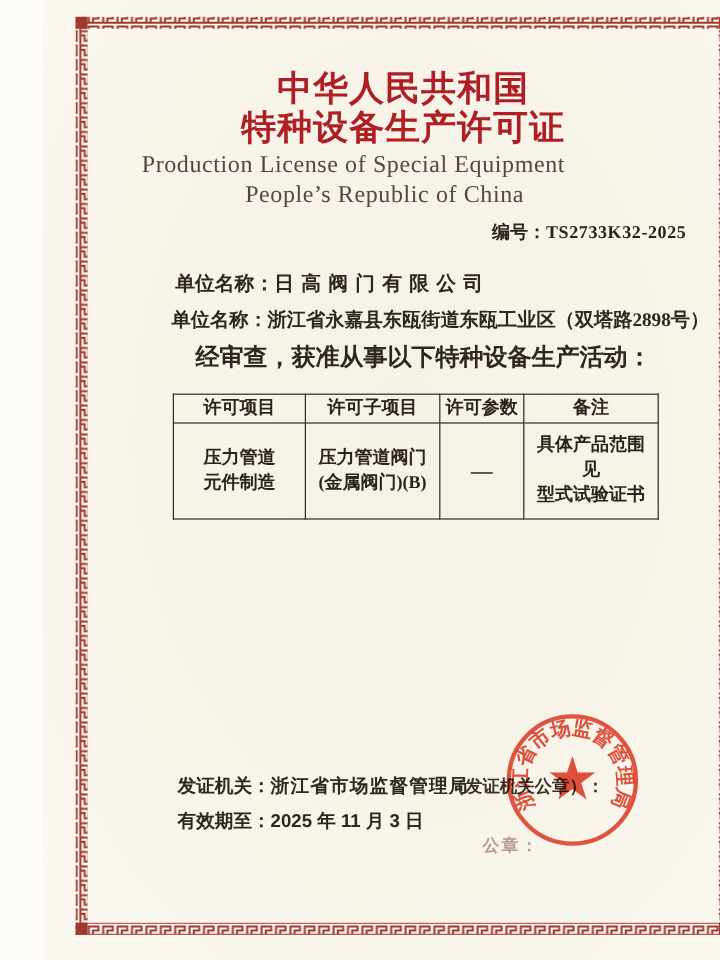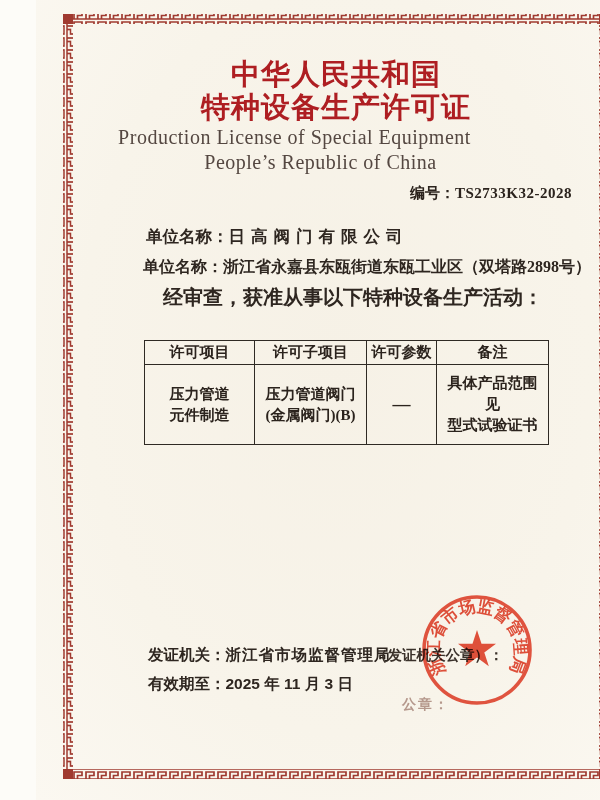--- a/index.html
+++ b/index.html
@@ -26,21 +26,21 @@
     color:#544741;font-size:20px;line-height:23px;letter-spacing:0.5px;
   }
   .license-no{
     left:374px;top:184px;font-size:15px;color:#2b231d;font-weight:600;
   }
   .license-no .num{font-family:"Liberation Serif",serif;letter-spacing:0.5px;}
   .field-line{color:#2e2620;font-weight:600;font-size:16.5px;}
   .spaced{letter-spacing:6px;}
   .lt-spaced{letter-spacing:1px;}
   table.lic{
-    position:absolute;left:108px;top:340px;
+    position:absolute;left:108px;top:328px;
     border-collapse:collapse;table-layout:fixed;
     color:#2b231d;font-weight:600;font-size:15px;font-family:Liberation Serif, serif;
   }
   table.lic th,table.lic td{
     border:1.5px solid #2f2a24;
     text-align:center;vertical-align:middle;
     padding:0 4px;line-height:21px;
   }
   table.lic th{height:21px;font-size:15px;padding:1px 2px;}
   table.lic td{height:79px;}
@@ -75,21 +75,21 @@
     <rect x="27" y="769" width="10" height="10" fill="#a03a30"></rect>
     <rect x="563" y="769" width="10" height="10" fill="#a03a30"></rect>
   </svg>
 
   <div class="abs title-cn" style="top:59px;">中华人民共和国</div>
   <div class="abs title-cn" style="top:92px;">特种设备生产许可证</div>
   <div class="abs title-en" style="top:126px;">Production License of Special Equipment</div>
   <div class="abs title-en" style="top:151px;padding-left:26px;">People’s Republic of China</div>
 
   <div class="abs license-no" style="top: 184px; left: 374px;">
-    <span>编号：</span><span class="num">TS2733K32-2028</span>
+    <span>编号：</span><span class="num">TS2733K32-2025</span>
   </div>
 
   <div class="abs field-line" style="left:110px;top:226px;">
     <span>单位名称：</span><span class="spaced">日高阀门有限公司</span>
   </div>
   <div class="abs field-line" style="left:107px;top:257px;font-size:16px;">
     <span>单位名称：</span><span>浙江省永嘉县东瓯街道东瓯工业区（双塔路2898号）</span>
   </div>
   <div class="abs field-line" style="left:127px;top:284px;font-size:20px;">经审查，获准从事以下特种设备生产活动：</div>
 

